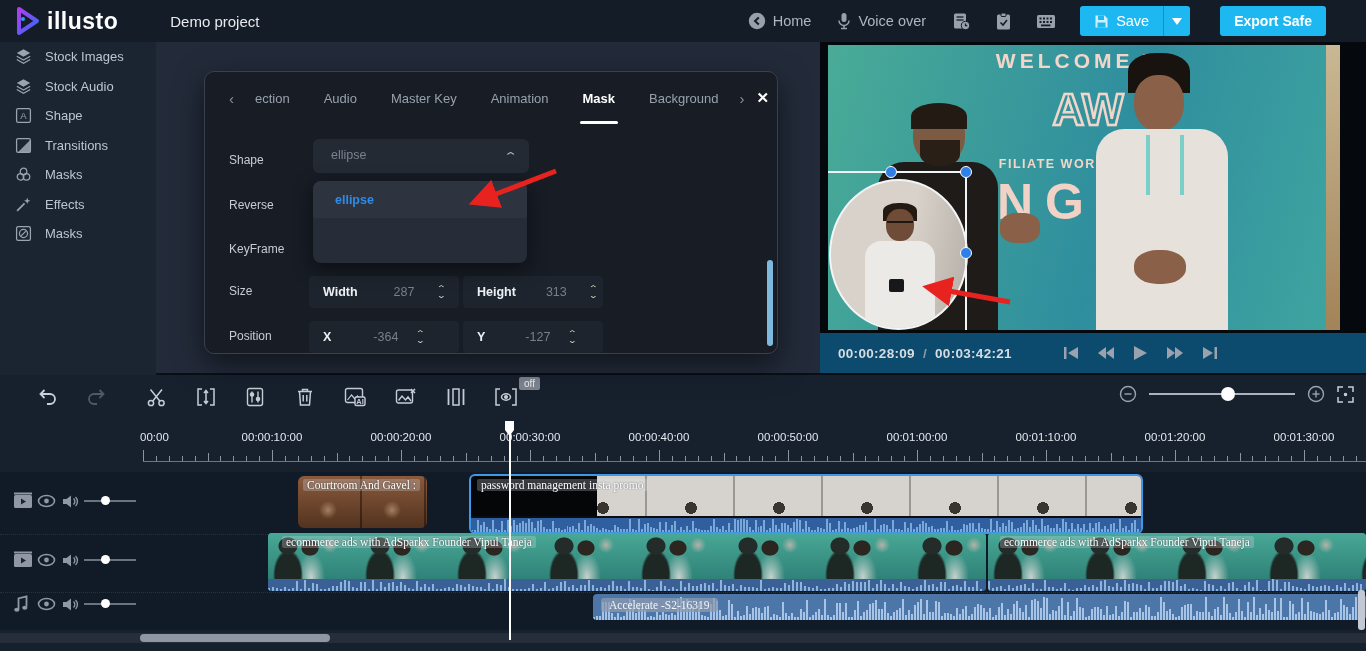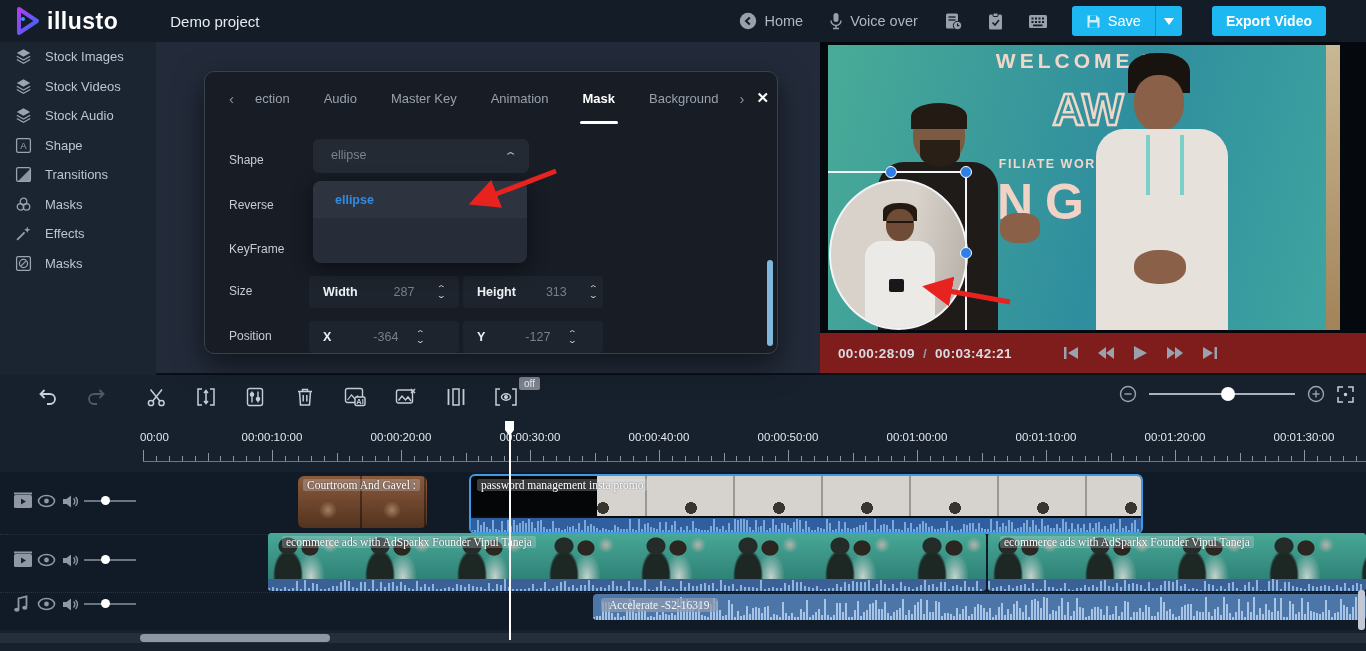--- a/index.html
+++ b/index.html
@@ -68,21 +68,21 @@
   #person-right .hands{position:absolute;left:306px;top:205px;width:52px;height:34px;background:#8a6148;border-radius:45%;}
   #mask-circle{position:absolute;left:1px;top:134px;width:135px;height:147px;border-radius:50%;border:2px solid #f2f4f6;
      overflow:hidden;background:linear-gradient(100deg,#d8d2ca 55%,#b4aea6);z-index:3;}
   #mask-circle .mc-hair{position:absolute;left:52px;top:22px;width:34px;height:18px;background:#241a12;border-radius:45% 45% 0 0;}
   #mask-circle .mc-head{position:absolute;left:55px;top:28px;width:28px;height:32px;background:#6f4c38;border-radius:46%;}
   #mask-circle .mc-glasses{position:absolute;left:56px;top:40px;width:26px;height:5px;border-top:2px solid #1c1712;}
   #mask-circle .mc-body{position:absolute;left:34px;top:60px;width:70px;height:90px;background:#eceae6;border-radius:16px 16px 0 0;}
   #mask-circle .mc-mic{position:absolute;left:58px;top:98px;width:15px;height:13px;background:#17181a;border-radius:2px;}
   .bbox-line{position:absolute;background:#f2f4f6;z-index:4;}
   .handle{position:absolute;width:10px;height:10px;border-radius:50%;background:#2e7fe8;border:1.5px solid #fff;z-index:5;}
-  #preview-bar{position:absolute;left:820px;top:333px;width:546px;height:40px;background:#7f1d1d;display:flex;align-items:center;}
+  #preview-bar{position:absolute;left:820px;top:333px;width:546px;height:40px;background:#0c4a6e;display:flex;align-items:center;}
   #timecode{color:#d7dce2;font-size:13.5px;font-weight:bold;margin-left:18px;letter-spacing:.3px;}
   #transport{display:flex;align-items:center;margin-left:42px;}
   #transport .tbtn{margin:0 9px;cursor:pointer;display:flex;}
   .pv-btn{border:1px solid #515b68;color:#b6bdc6;font-size:12px;border-radius:4px;padding:3px 7px;margin-left:9px;cursor:pointer;background:none;font-family:"Liberation Sans",sans-serif;}
   
   #timeline{position:absolute;left:0;top:373px;width:1366px;height:278px;background:#17212e;border-top:2px solid #0a0f17;}
   #tl-toolbar{position:absolute;left:0;top:0;width:100%;height:48px;}
   .tl-icon{position:absolute;top:12px;cursor:pointer;display:flex;}
   #off-badge{position:absolute;left:519px;top:2px;background:#7e8691;color:#f0f2f4;font-size:10px;padding:1px 5px;border-radius:2px;}
   #ruler{position:absolute;left:0;top:48px;width:100%;height:42px;}
@@ -204,45 +204,35 @@
         <rect x="3.5" y="8.5" width="8" height="5" fill="#1db8f2"></rect>
       </svg>
       <span>Save</span>
     </button>
     <div class="btn-cyan" id="save-caret">
       <svg width="10" height="7" viewBox="0 0 10 7">
           <path d="M0 0h10L5 7z" fill="#fff"></path>
         </svg>
     </div>
     <button class="btn-cyan" id="export-btn">
-      <span>Export Video</span>
+      <span>Export Safe</span>
     </button>
   </div>
 </div>
 
 <div id="sidebar">
     <div class="sb-item">
       <span class="sb-icon">
         <svg width="17" height="17" viewBox="0 0 16 16" fill="none" stroke="#9aa4b0" stroke-width="1.2">
           <path d="M8 1.2 14.3 4.7 8 8.2 1.7 4.7Z" fill="#9aa4b0" stroke="none"></path>
           <path d="M1.7 7.8 8 11.3 14.3 7.8"></path>
           <path d="M1.7 10.8 8 14.3 14.3 10.8"></path>
         </svg>
       </span>
       <span class="sb-label">Stock Images</span>
-    </div>
-    <div class="sb-item">
-      <span class="sb-icon">
-        <svg width="17" height="17" viewBox="0 0 16 16" fill="none" stroke="#9aa4b0" stroke-width="1.2">
-          <path d="M8 1.2 14.3 4.7 8 8.2 1.7 4.7Z" fill="#9aa4b0" stroke="none"></path>
-          <path d="M1.7 7.8 8 11.3 14.3 7.8"></path>
-          <path d="M1.7 10.8 8 14.3 14.3 10.8"></path>
-        </svg>
-      </span>
-      <span class="sb-label">Stock Videos</span>
     </div>
     <div class="sb-item">
       <span class="sb-icon">
         <svg width="17" height="17" viewBox="0 0 16 16" fill="none" stroke="#9aa4b0" stroke-width="1.2">
           <path d="M8 1.2 14.3 4.7 8 8.2 1.7 4.7Z" fill="#9aa4b0" stroke="none"></path>
           <path d="M1.7 7.8 8 11.3 14.3 7.8"></path>
           <path d="M1.7 10.8 8 14.3 14.3 10.8"></path>
         </svg>
       </span>
       <span class="sb-label">Stock Audio</span>

